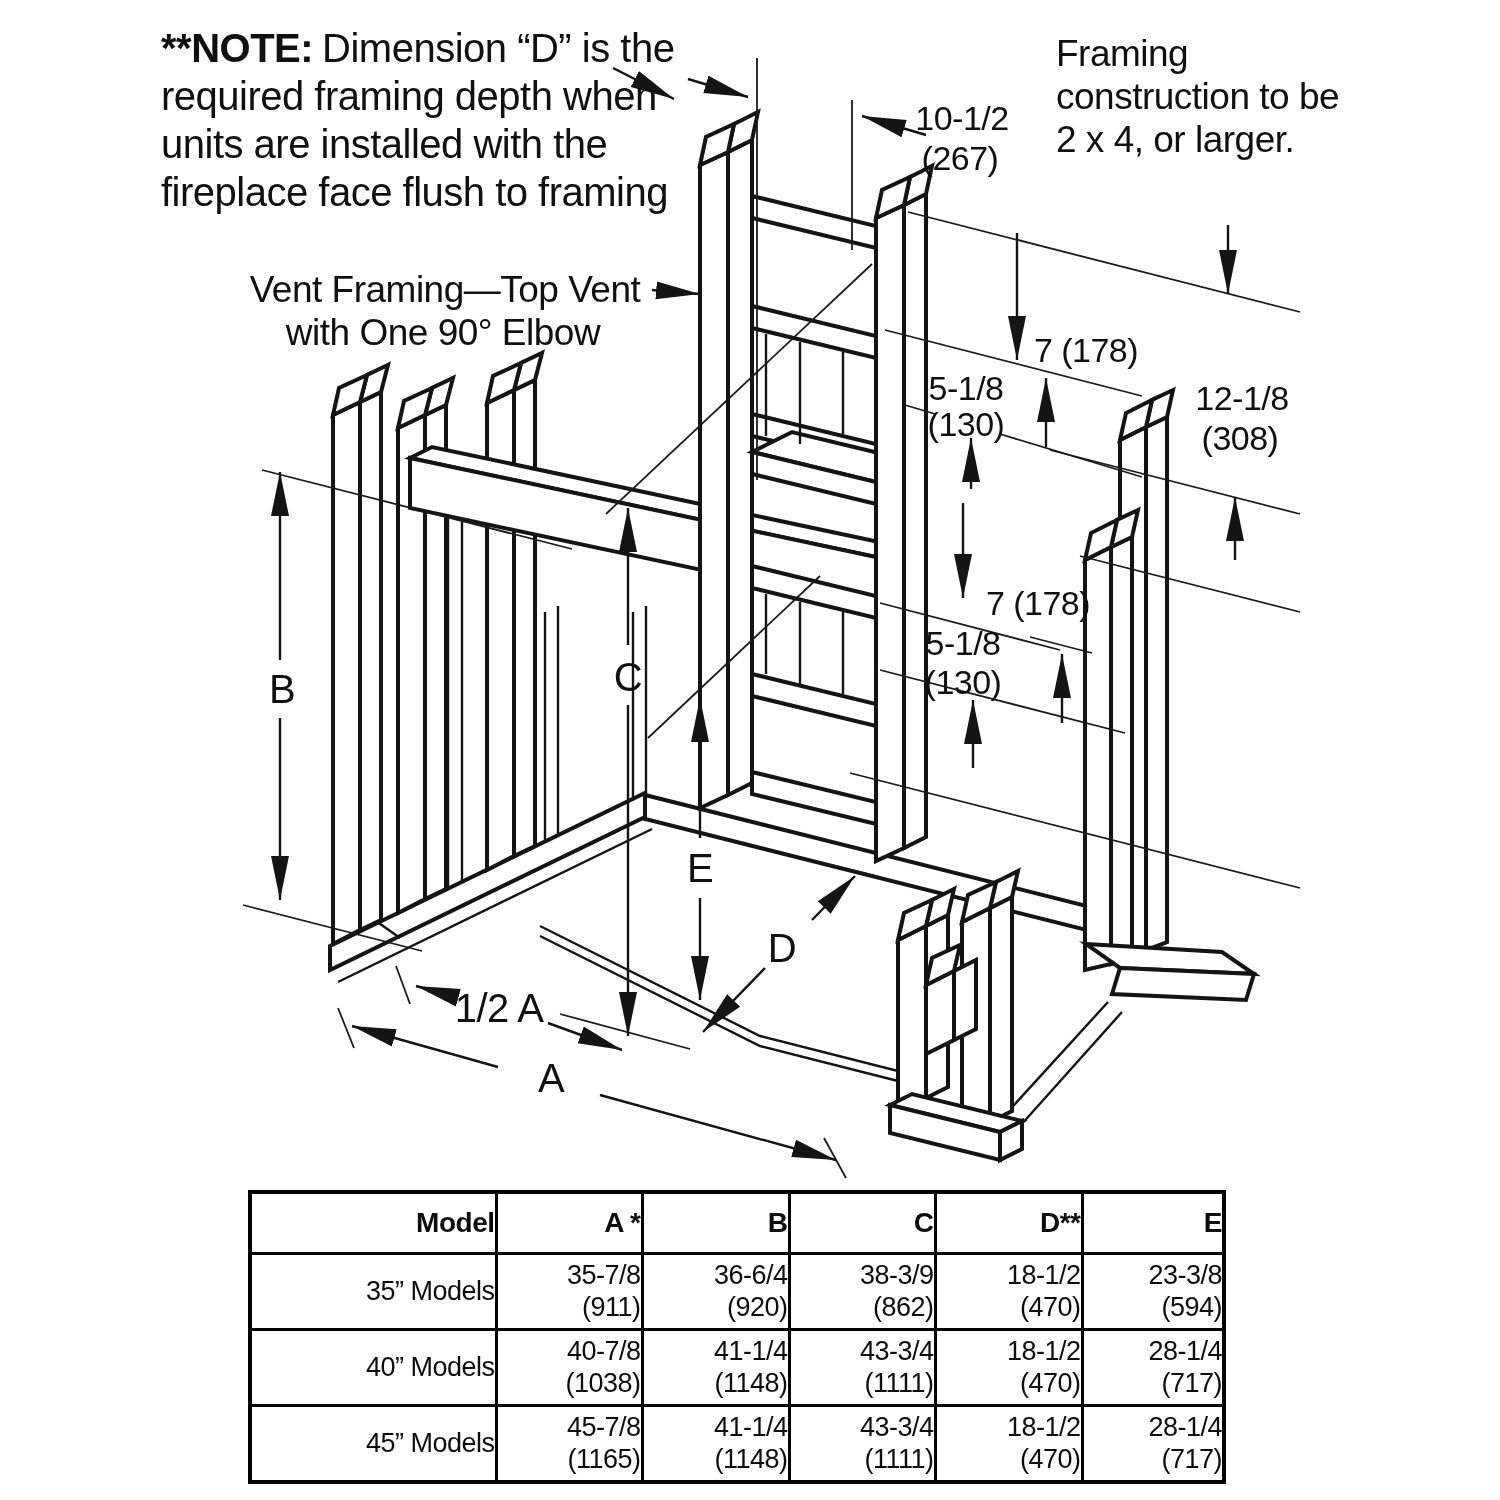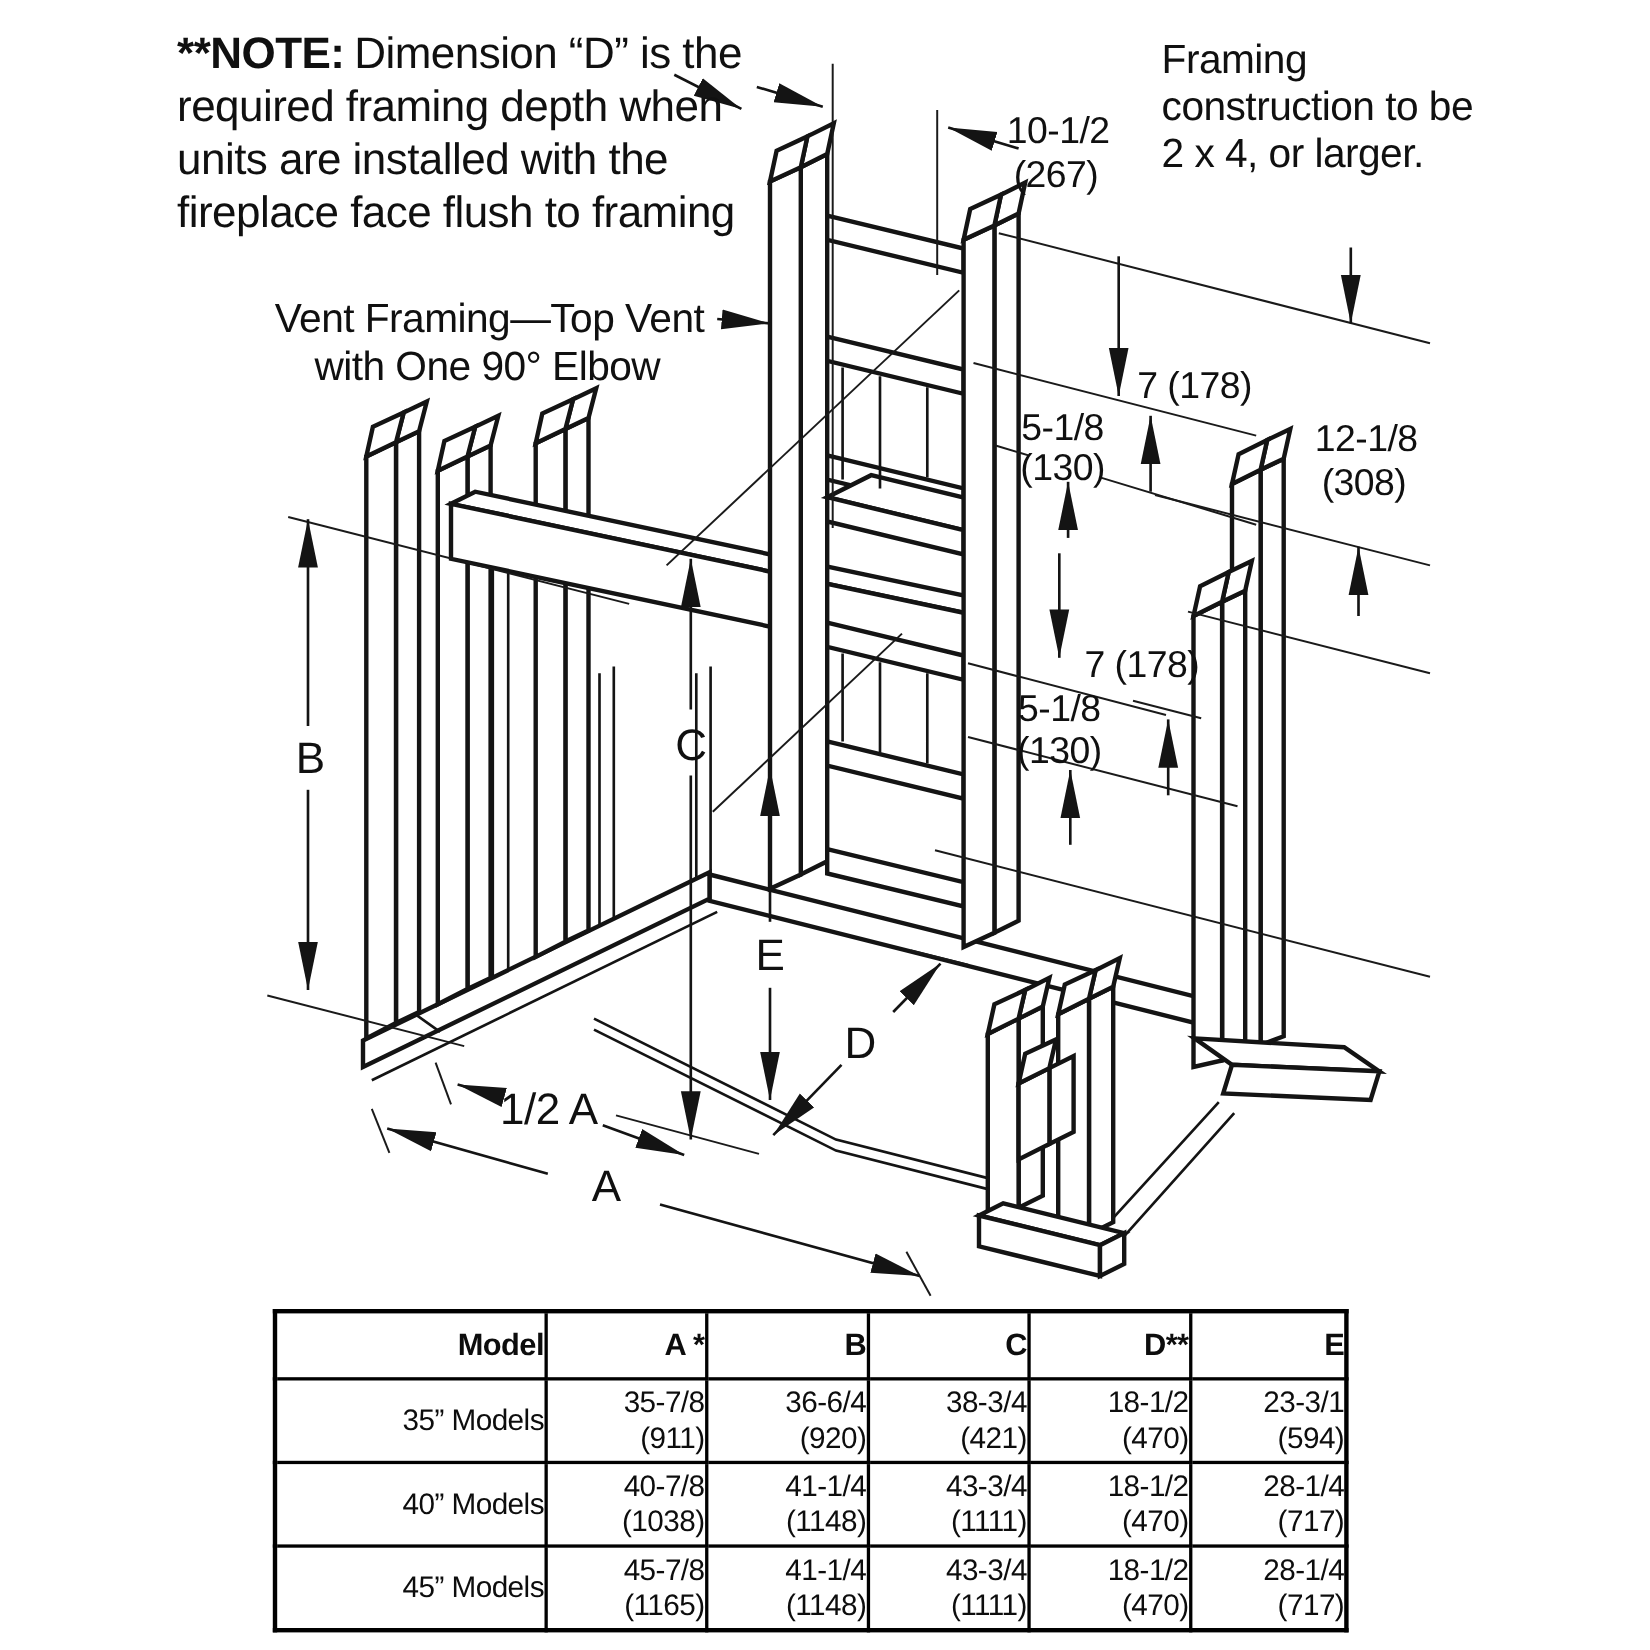--- a/index.html
+++ b/index.html
@@ -256,29 +256,29 @@
       <td>35” Models</td>
       <td>
             <div>35-7/8</div>
             <div>(911)</div>
           </td>
       <td>
             <div>36-6/4</div>
             <div>(920)</div>
           </td>
       <td>
-            <div>38-3/4</div>
-            <div>(421)</div>
+            <div>38-3/9</div>
+            <div>(862)</div>
           </td>
       <td>
             <div>18-1/2</div>
             <div>(470)</div>
           </td>
       <td>
-            <div>23-3/1</div>
+            <div>23-3/8</div>
             <div>(594)</div>
           </td>
     </tr>
     <tr>
       <td>40” Models</td>
       <td>
             <div>40-7/8</div>
             <div>(1038)</div>
           </td>
       <td>

